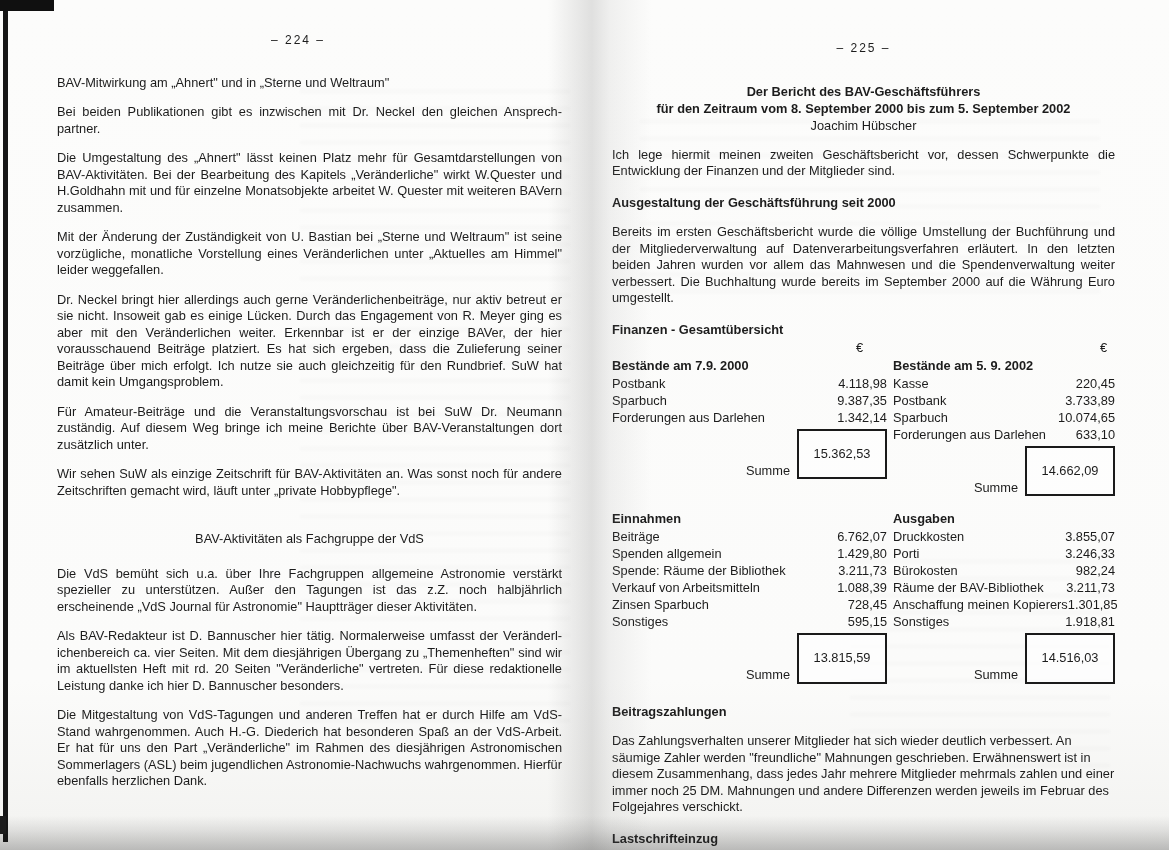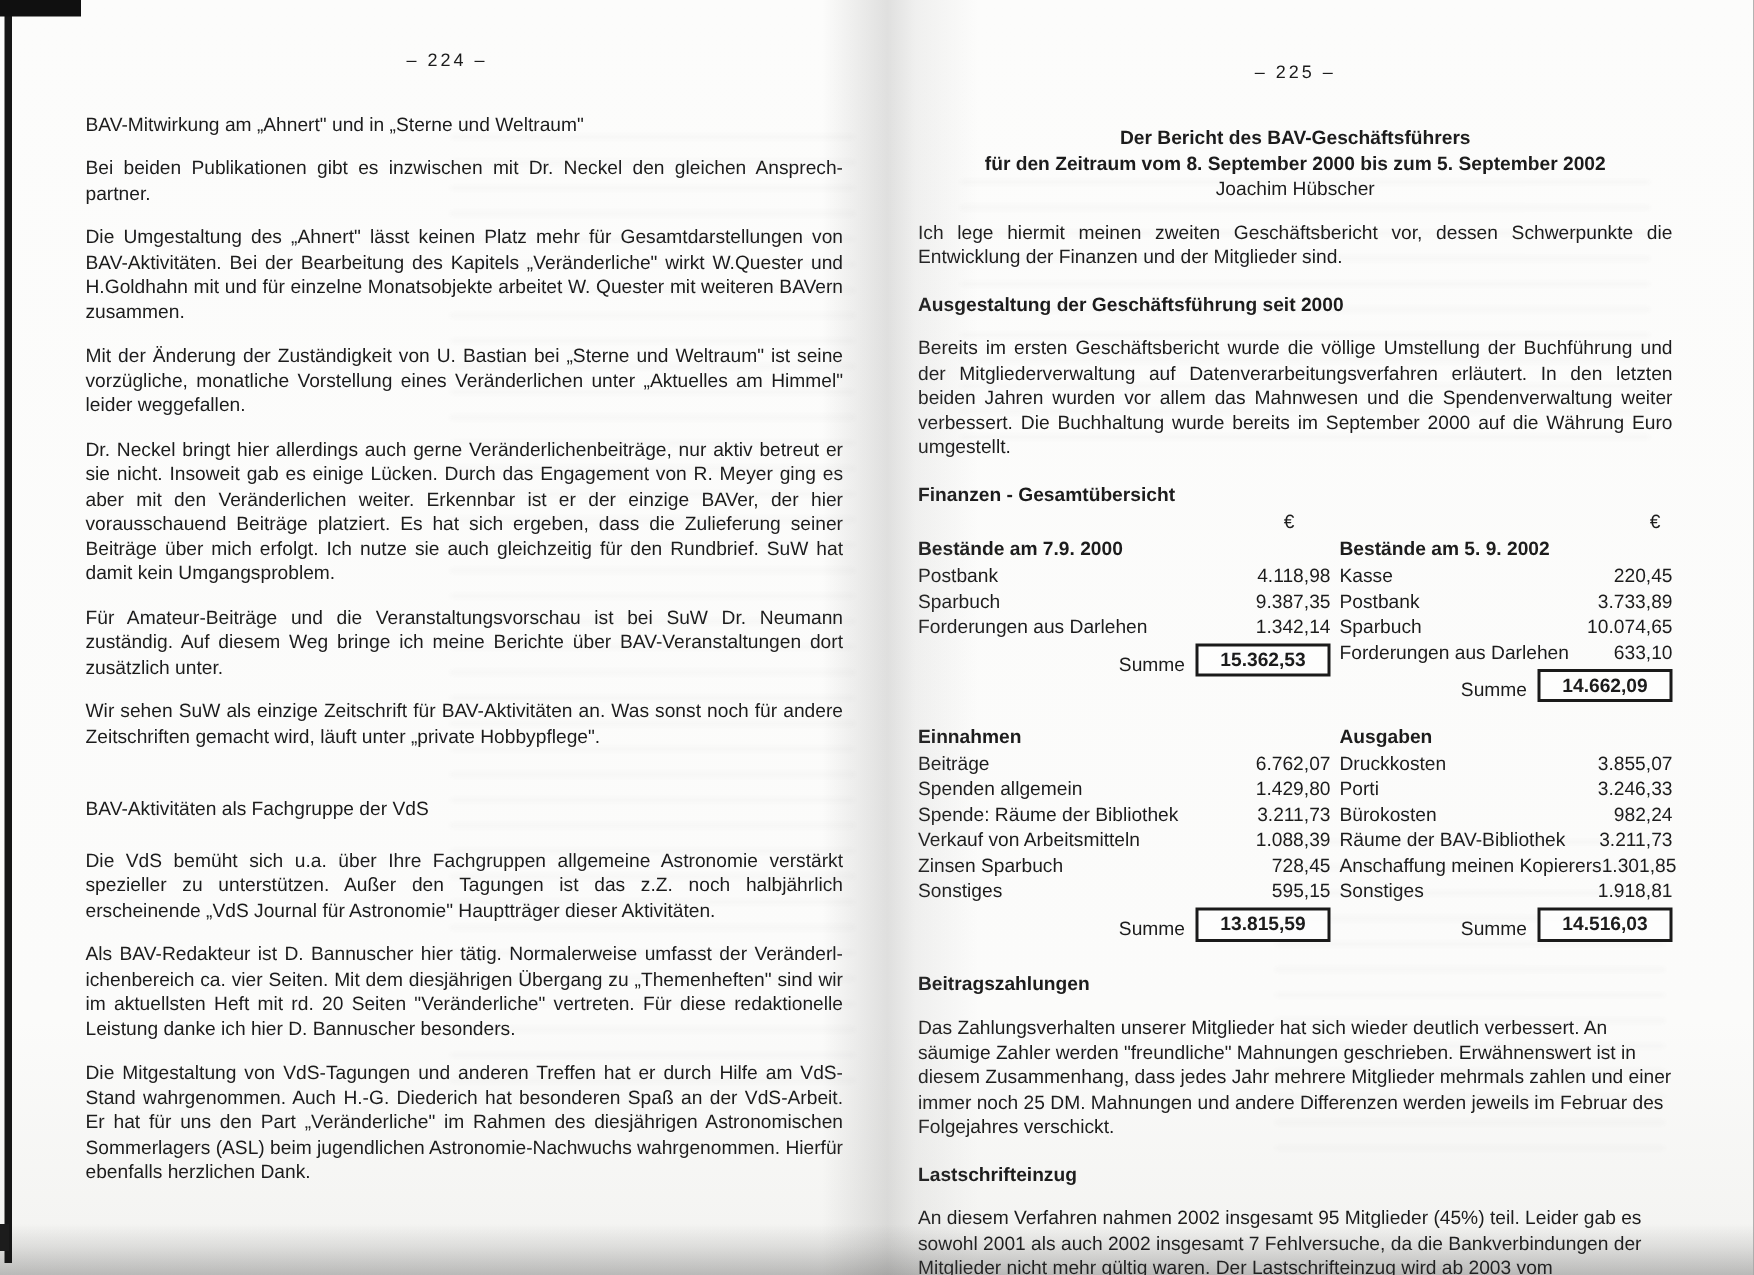--- a/index.html
+++ b/index.html
@@ -33,39 +33,39 @@
   .page-left{left:57px;top:32px;width:505px;}
   .page-right{left:612px;top:40px;width:503px;}
   .pagenum{text-align:center;font-size:12px;letter-spacing:2px;}
   .page-left .pagenum{width:482px;}
   .body-text{margin:13px 0 0 0;text-align:justify;}
   .body-text.ragged{text-align:left;}
   .sec-heading{margin:13px 0 0 0;}
   .bold{font-weight:bold;}
   
   .h-left-1{margin-top:26px;}
-  .h-left-2{margin-top:32px;}
+  .h-left-2{margin-top:32px;text-align:center;}
   .p-after-h2{margin-top:18px;}
   
   .title-block{margin-top:26px;text-align:center;}
   .title-block div{line-height:17px;}
   .r-h{margin-top:15px;font-weight:bold;}
   
   .fin-grid{display:flex;align-items:flex-start;}
   .col-a{width:275px;}
   .col-b{width:222px;margin-left:6px;}
   .euro-row{margin-top:2px;}
   .euro-row .col-a{text-align:right;padding-right:24px;box-sizing:border-box;}
   .euro-row .col-b{text-align:right;padding-right:8px;box-sizing:border-box;}
   .fin-title{font-weight:bold;line-height:17px;margin-bottom:1px;}
   .fin-row{display:flex;justify-content:space-between;line-height:17px;}
   .fin-row .lbl{white-space:nowrap;}
   .fin-row .val{white-space:nowrap;}
   .sum-row{display:flex;justify-content:flex-end;align-items:flex-end;gap:7px;margin-top:3px;}
-  .sum-box{border:2px solid #1a1a1a;padding:1px 8px;font-weight:bold;min-width:70px;text-align:center;background:rgba(255,255,255,0.6);}
+  .sum-box{border:2px solid #1a1a1a;padding:15px 8px;font-weight:normal;min-width:70px;text-align:center;background:rgba(255,255,255,0.6);}
   .fin-grid.second{margin-top:14px;}
 </style>
 </head>
 <body>
 
 <div class="scan">
 
   <div class="bleed" style="left:300px;top:90px;width:270px;height:640px;"></div>
   <div class="bleed" style="left:640px;top:120px;width:460px;height:180px;"></div>
   <div class="bleed" style="left:850px;top:560px;width:260px;height:220px;"></div>

